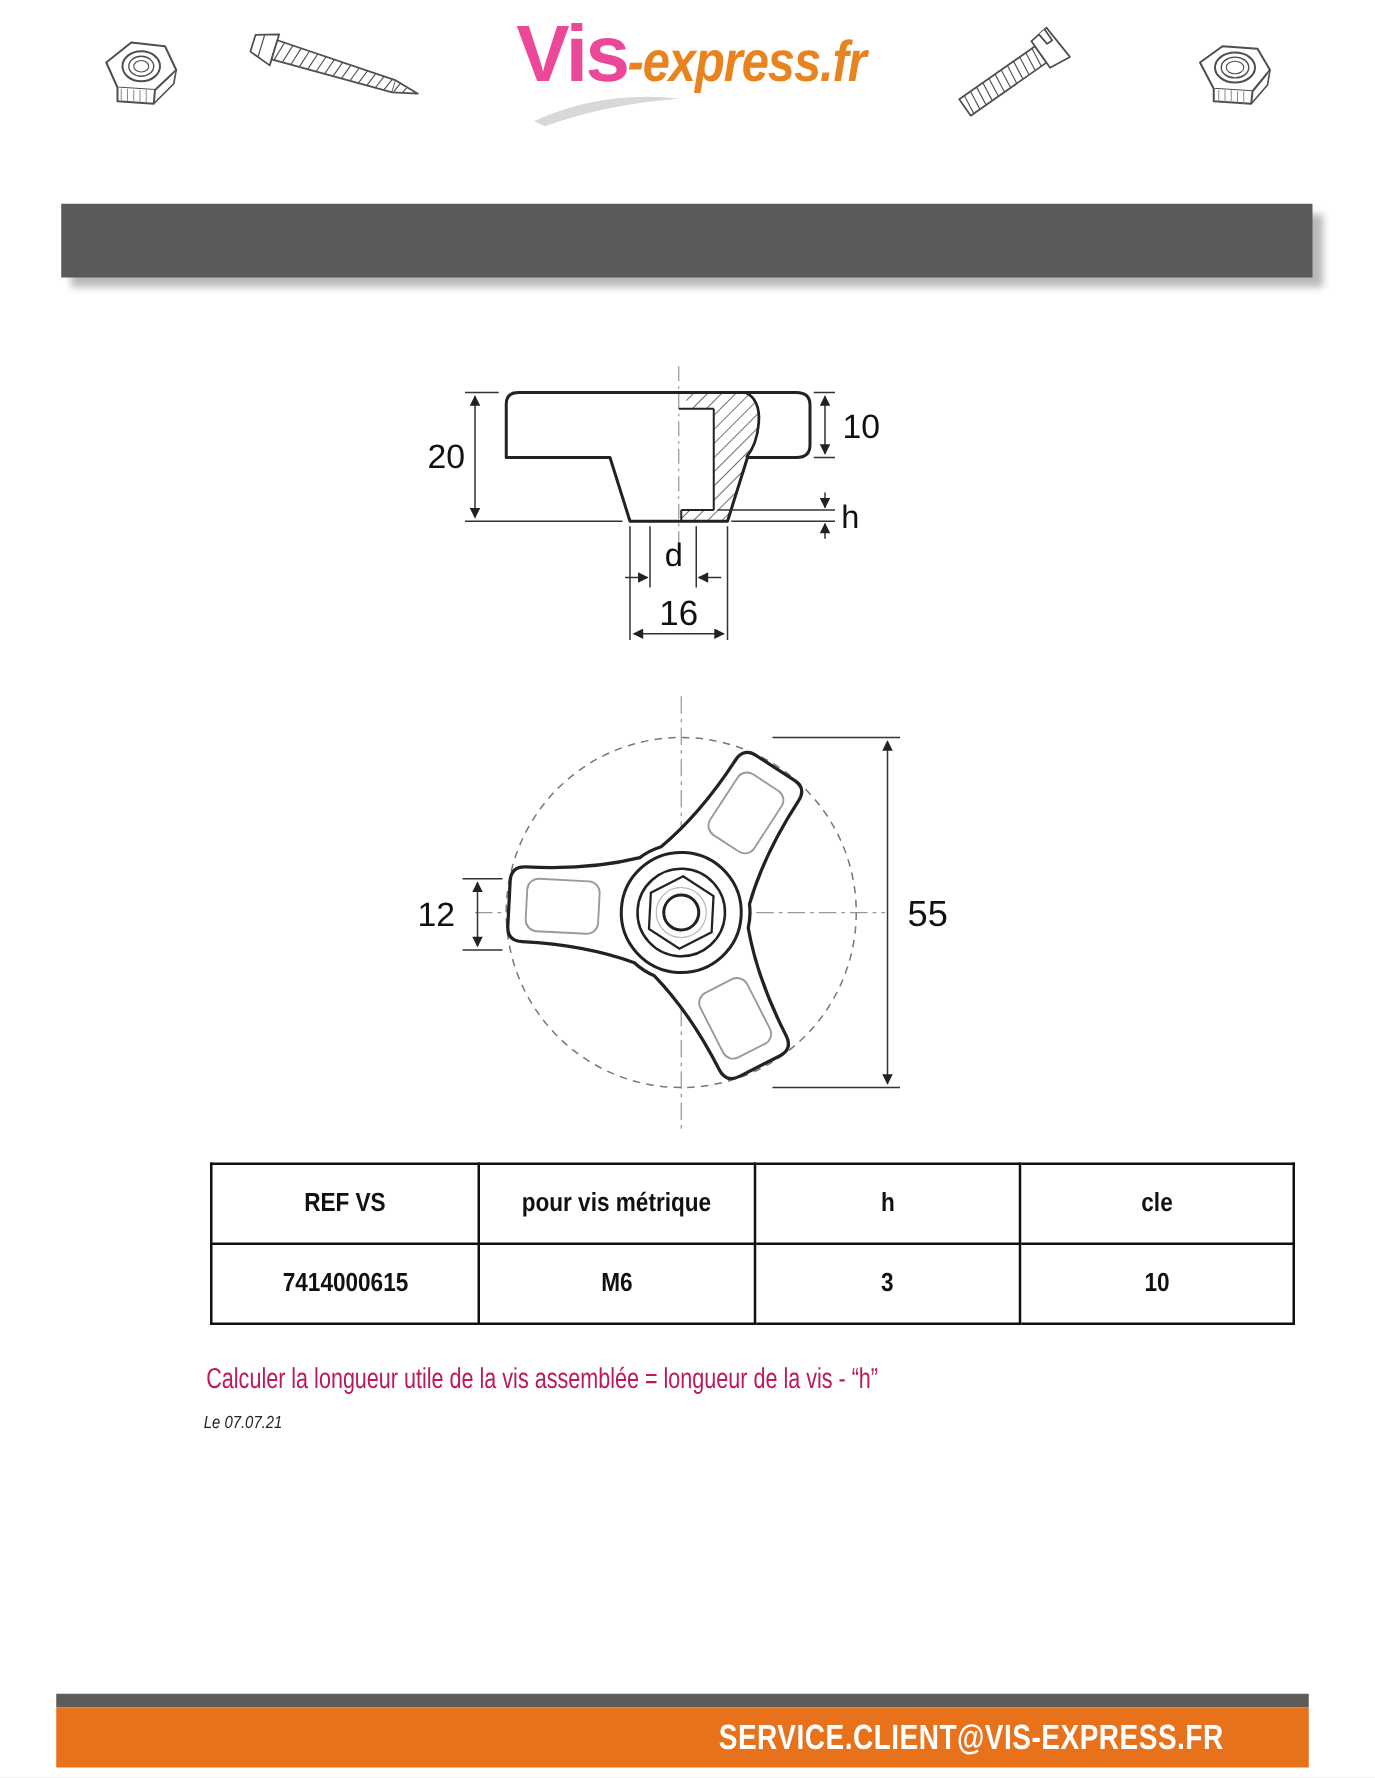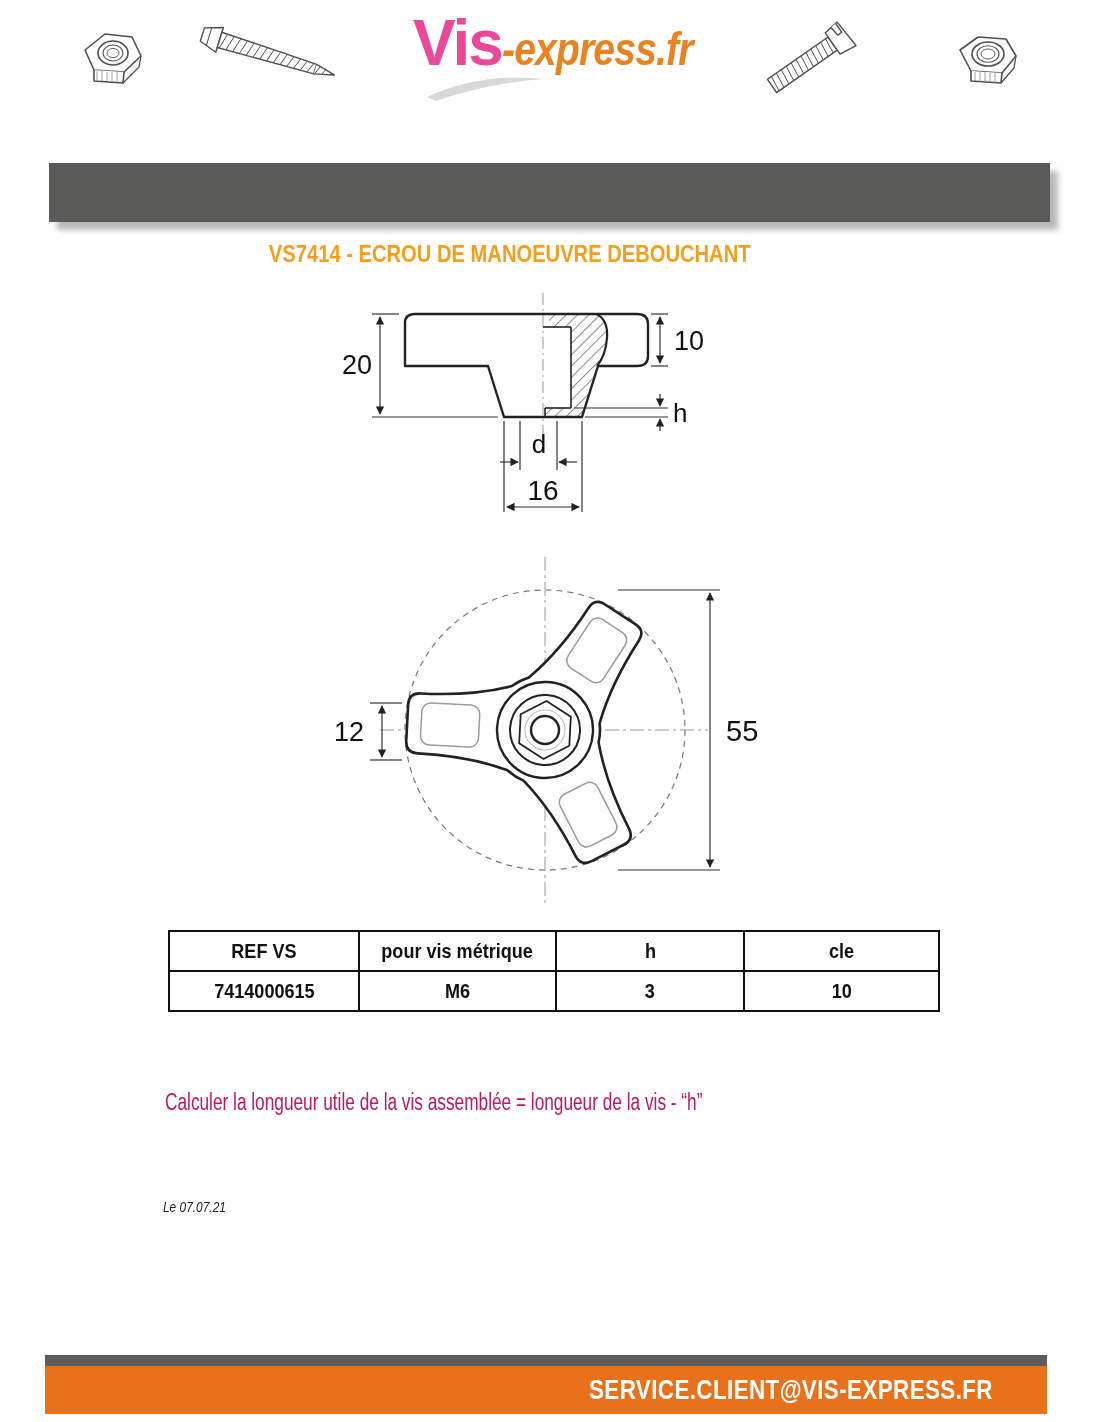--- a/index.html
+++ b/index.html
@@ -18,32 +18,32 @@
   .banner span{display:inline-block;line-height:98px;font-size:88px;font-weight:bold;color:#ffffff;
           transform:scaleX(0.64);transform-origin:center;white-space:nowrap;
           text-shadow:4px 4px 4px rgba(40,40,40,0.55);}
   
   .title{position:absolute;left:0;top:240px;width:1020px;text-align:center;color:#f59e1b;
          font-weight:bold;font-size:24px;line-height:27px;}
   .title span{display:inline-block;transform:scaleX(0.84);transform-origin:center;white-space:nowrap;}
   
   table.spec{position:absolute;left:168px;top:930px;border-collapse:collapse;}
   table.spec td{border:2px solid #111;height:38px;text-align:center;vertical-align:middle;
-                font-weight:bold;font-size:21px;color:#111;padding:0;}
+                font-weight:bold;font-size:21px;color:#111;padding:12px;}
   table.spec td span{display:inline-block;transform:scaleX(0.86);transform-origin:center;white-space:nowrap;}
   .c0{width:188px}.c1{width:195px}.c2{width:186px}.c3{width:193px}
   
   .note{position:absolute;left:165px;font-size:23px;color:#be185d;white-space:nowrap;}
   .note span{display:inline-block;transform:scaleX(0.75);transform-origin:left center;}
-  .datenote{position:absolute;left:163px;top:1199px;font-size:14px;font-style:italic;color:#222;}
+  .datenote{position:absolute;left:163px;top:1129px;font-size:14px;font-style:italic;color:#222;}
   .datenote span{display:inline-block;transform:scaleX(0.85);transform-origin:left center;}
   
   .footer{position:absolute;left:45px;top:1355px;width:1002px;}
   .footer .strip{height:11px;background:#5d5c5a;}
-  .footer .bar{height:48px;background:#e8711b;text-align:right;padding-right:54px;box-sizing:border-box;}
+  .footer .bar{height:48px;background:#e8711b;text-align:right;padding-right:68px;box-sizing:border-box;}
   .footer .bar span{display:inline-block;line-height:48px;font-size:28px;font-weight:bold;color:#fff;
                     transform:scaleX(0.80);transform-origin:right center;white-space:nowrap;
                     letter-spacing:0.5px;}
   svg text{font-family:"Liberation Sans",sans-serif;fill:#111;}
 </style>
 </head>
 <body>
 
 <div class="page">
 
@@ -135,21 +135,20 @@
   <div class="logo">
     <span class="vis">Vis</span><span class="express">-express.fr</span>
   </div>
   <svg class="abs" style="left:424px;top:70px" width="125" height="32">
     <path d="M3,27 Q58,2 120,9 Q62,13 12,31 Z" fill="#d8d8d8"></path>
   </svg>
 
   <div class="graybar"></div>
 
   <div class="title">
-    <div><span>VS7414 - ECROU DE MANOEUVRE DEBOUCHANT</span></div>
   </div>
 
   <svg class="abs" style="left:330px;top:290px" width="440" height="230" viewBox="0 0 440 230">
     <defs>
       <marker id="arw1" viewBox="0 0 10 10" refX="9" refY="5" markerWidth="10" markerHeight="7" orient="auto-start-reverse">
         <path d="M0,0 L10,5 L0,10 Z" fill="#222"></path>
       </marker>
       <pattern id="hat1" width="8" height="8" patternUnits="userSpaceOnUse" patternTransform="rotate(45)">
         <line x1="0" y1="0" x2="0" y2="8" stroke="#2c2c2c" stroke-width="1.1"></line>
       </pattern>

